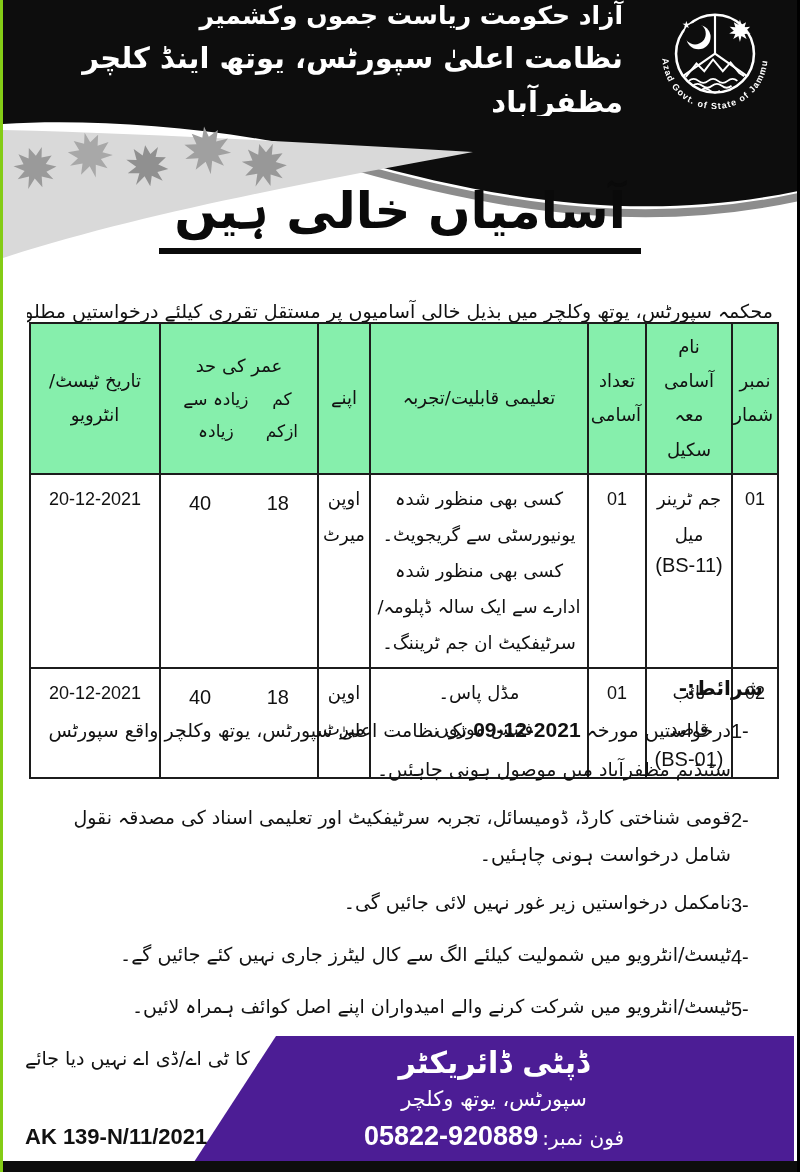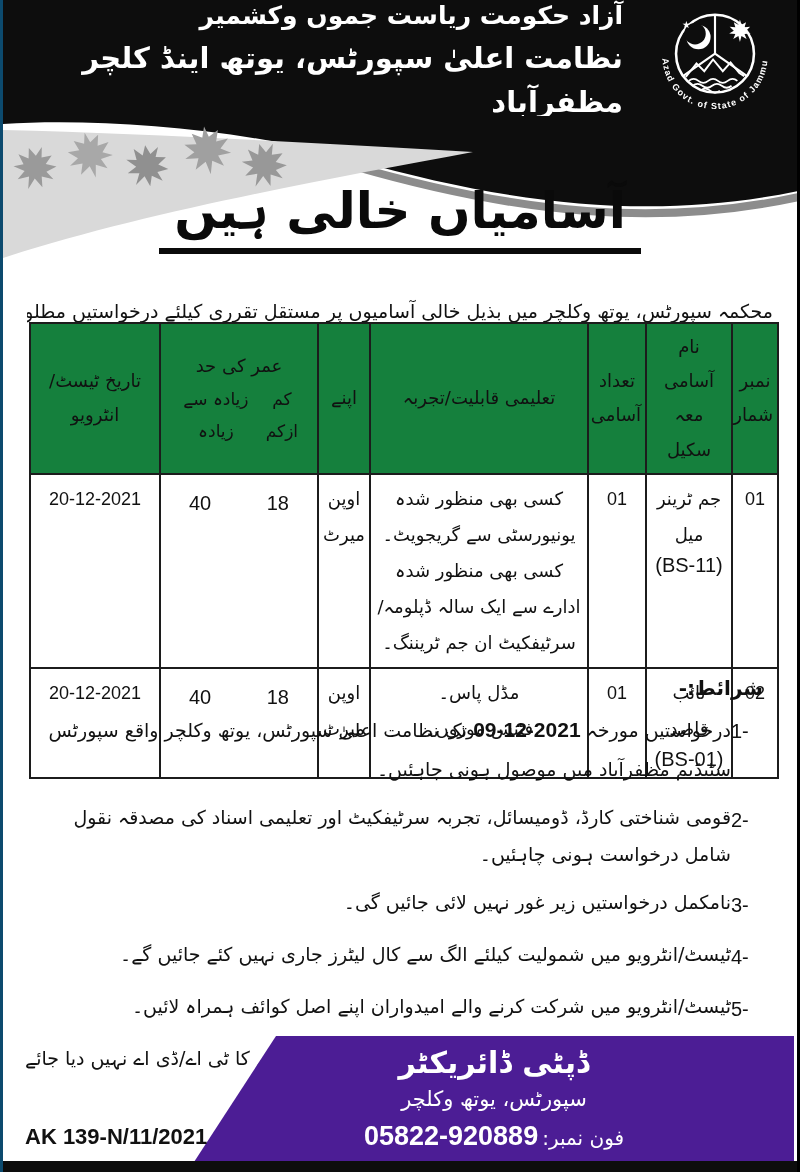--- a/index.html
+++ b/index.html
@@ -1,19 +1,19 @@
 <!DOCTYPE html>
 <html lang="ur"><head>
 <meta charset="utf-8">
 <style>
   html,body{margin:0;padding:0;background:#fff;}
   .page{
     position:relative; width:800px; height:1172px; overflow:hidden;
     background:#fff; box-sizing:border-box;
-    border-left:3px solid #0c4a6e; border-right:3px solid #000;
+    border-left:3px solid #84cc16; border-right:3px solid #000;
     font-family:"DejaVu Sans", sans-serif; color:#111;
   }
   
   .masthead{
     position:absolute; top:0; left:0; width:100%; height:118px;
     background:#0d0d0d; display:flex; align-items:center; box-sizing:border-box;
     padding:4px 6px 4px 10px;
   }
   .masthead-text{
     flex:1; direction:rtl; text-align:right; color:#fff;
@@ -39,21 +39,21 @@
   }
   
   .vac-table{
     position:absolute; top:322px; right:26px; left:26px;
     border-collapse:collapse; direction:rtl; width:748px; table-layout:fixed;
   }
   .vac-table th,.vac-table td{
     border:2px solid #1c1c1c; padding:6px 4px; vertical-align:top;
     font-weight:normal; text-align:center;
   }
-  .vac-table thead th{background:#15803d; font-size:18px; line-height:1.9; height:72px; vertical-align:middle;}
+  .vac-table thead th{background:#86efac; font-size:18px; line-height:1.9; height:72px; vertical-align:middle;}
   .vac-table td{font-size:18px; line-height:2.0;}
   .num-ltr{direction:ltr; unicode-bidi:embed; font-family:"Liberation Sans", sans-serif; font-size:20px;}
   .row-tall td{height:172px;}
   .row-short td{height:88px;}
   .qual{white-space:pre-line; text-align:right; padding:6px 10px; line-height:2.1;}
   .age-head-sub{display:flex; justify-content:space-between; padding:0 8px; font-size:17px;}
   .age-vals{display:flex; justify-content:space-between; padding:2px 24px;}
   .scale{direction:ltr; unicode-bidi:embed; font-family:"Liberation Sans", sans-serif; font-size:20px; line-height:1.2;}
   .quota-cell{line-height:2.6;}
   

